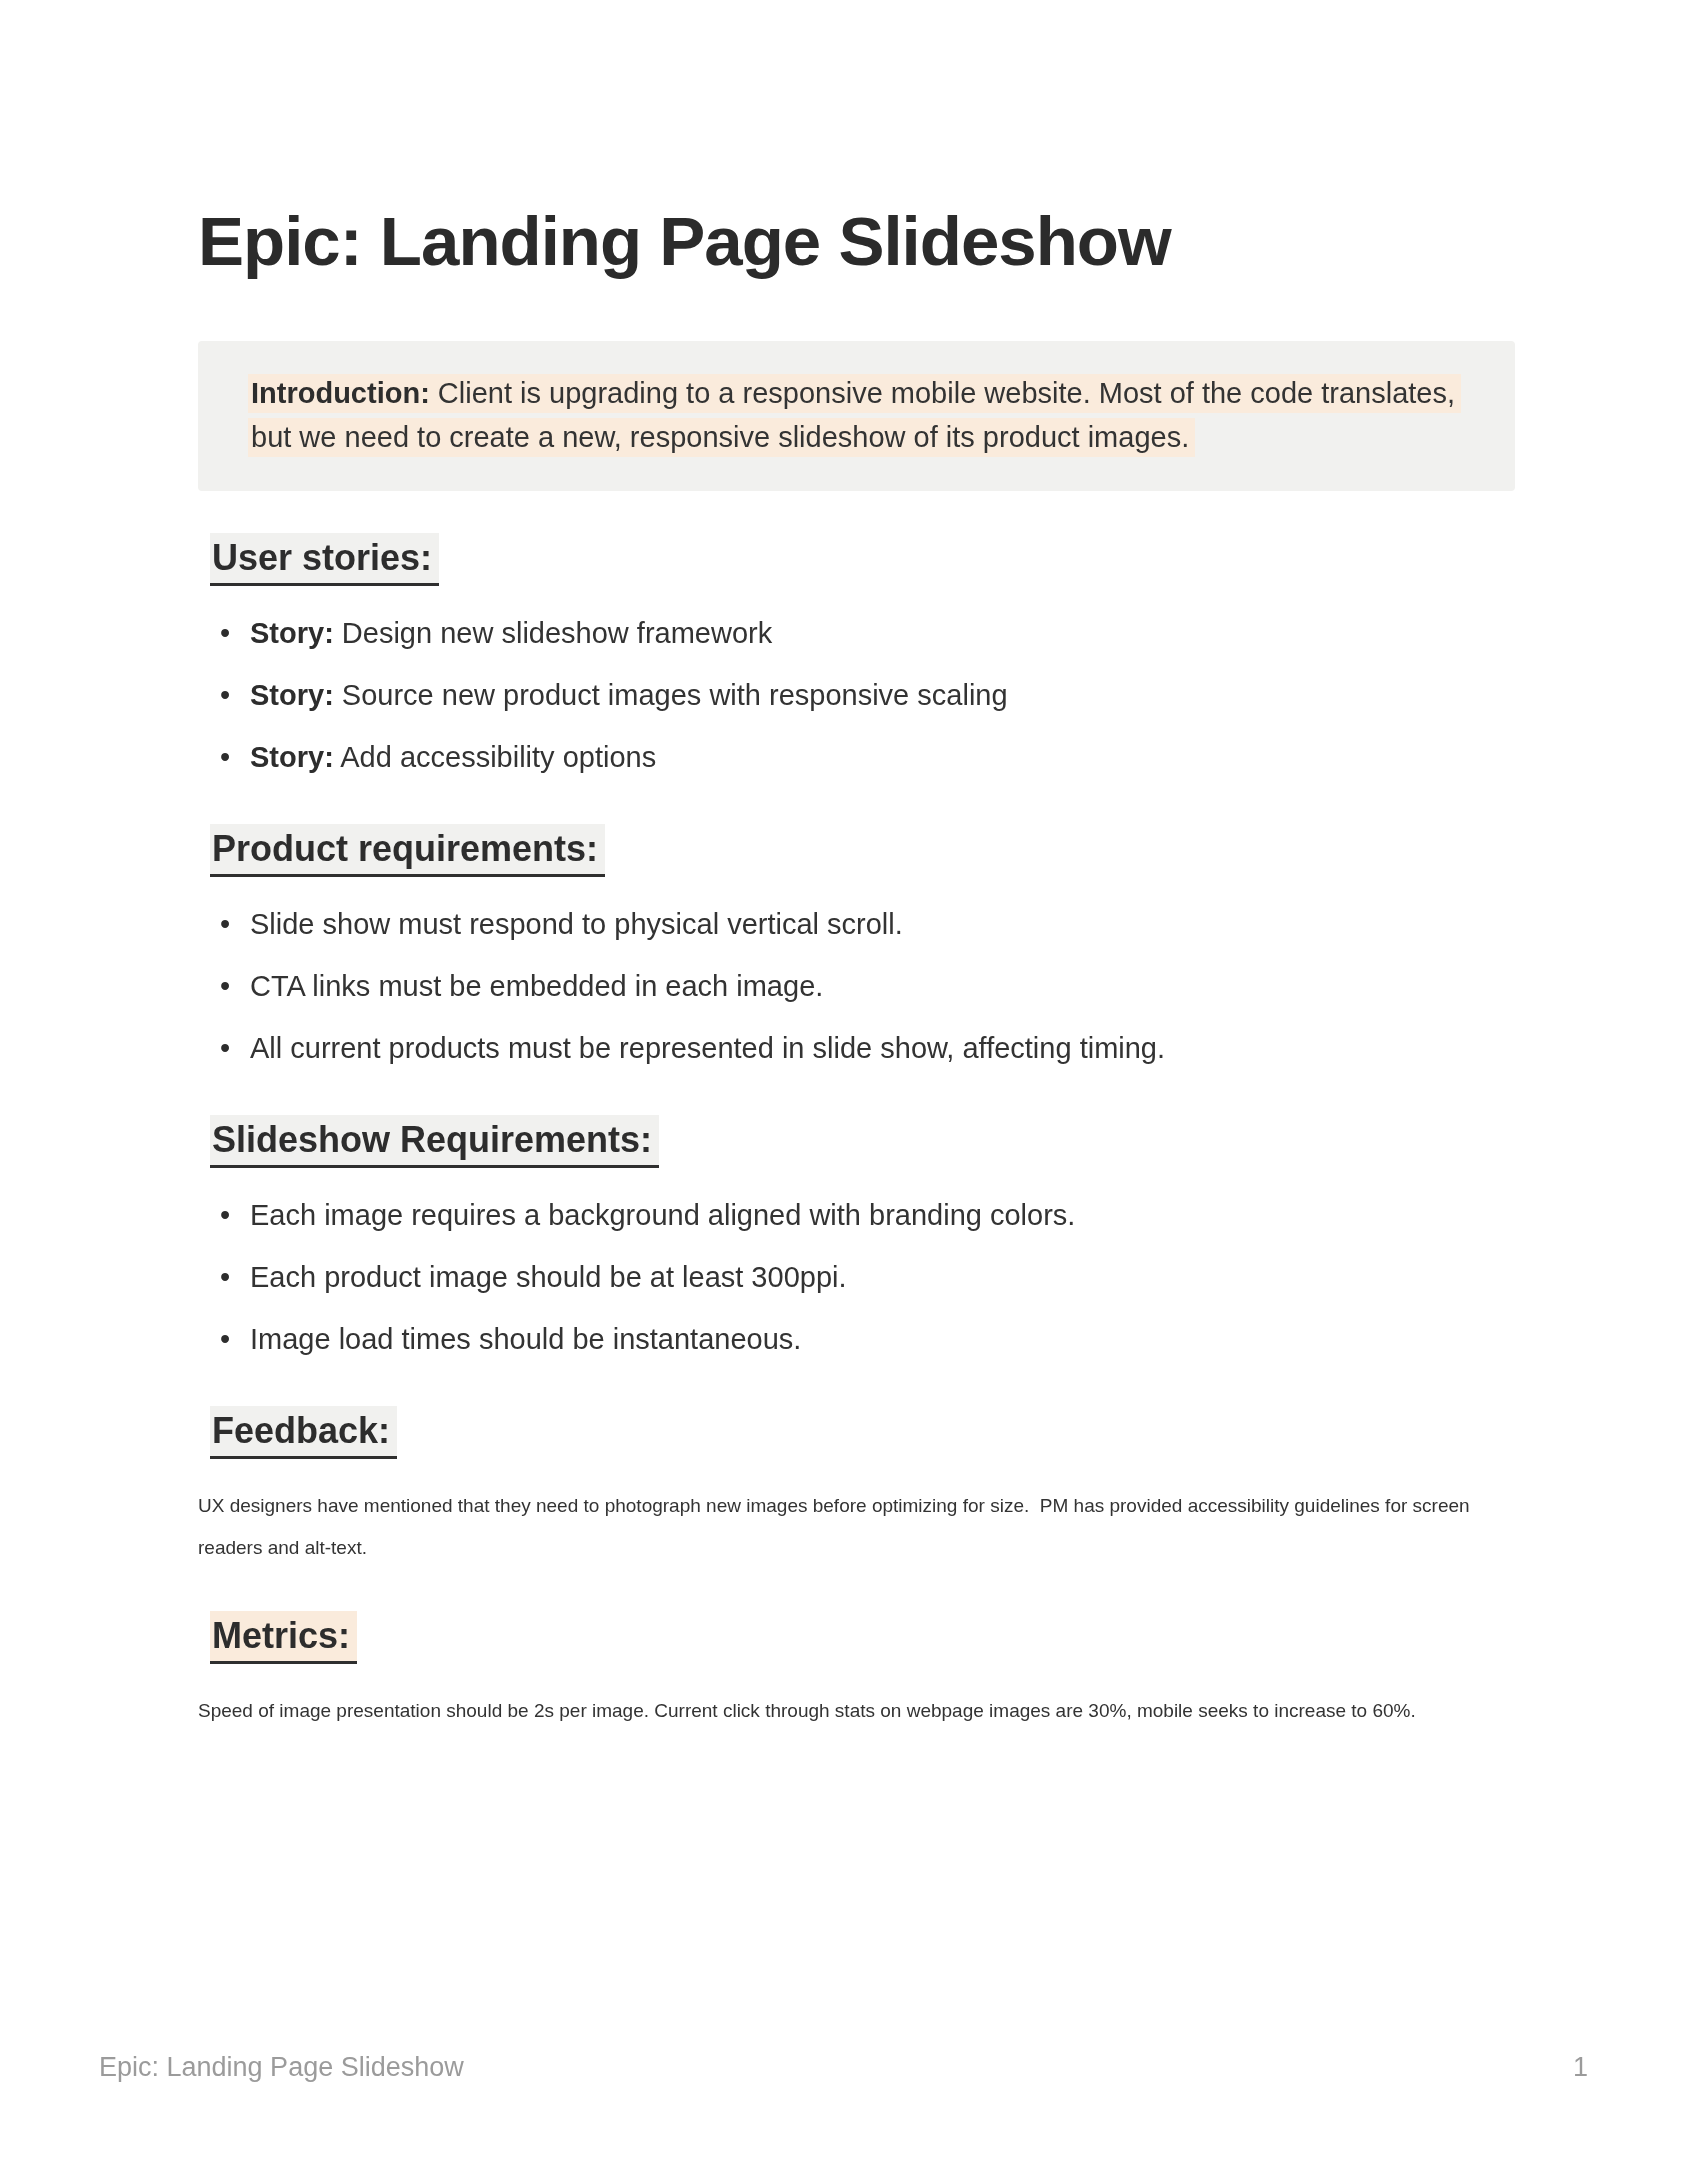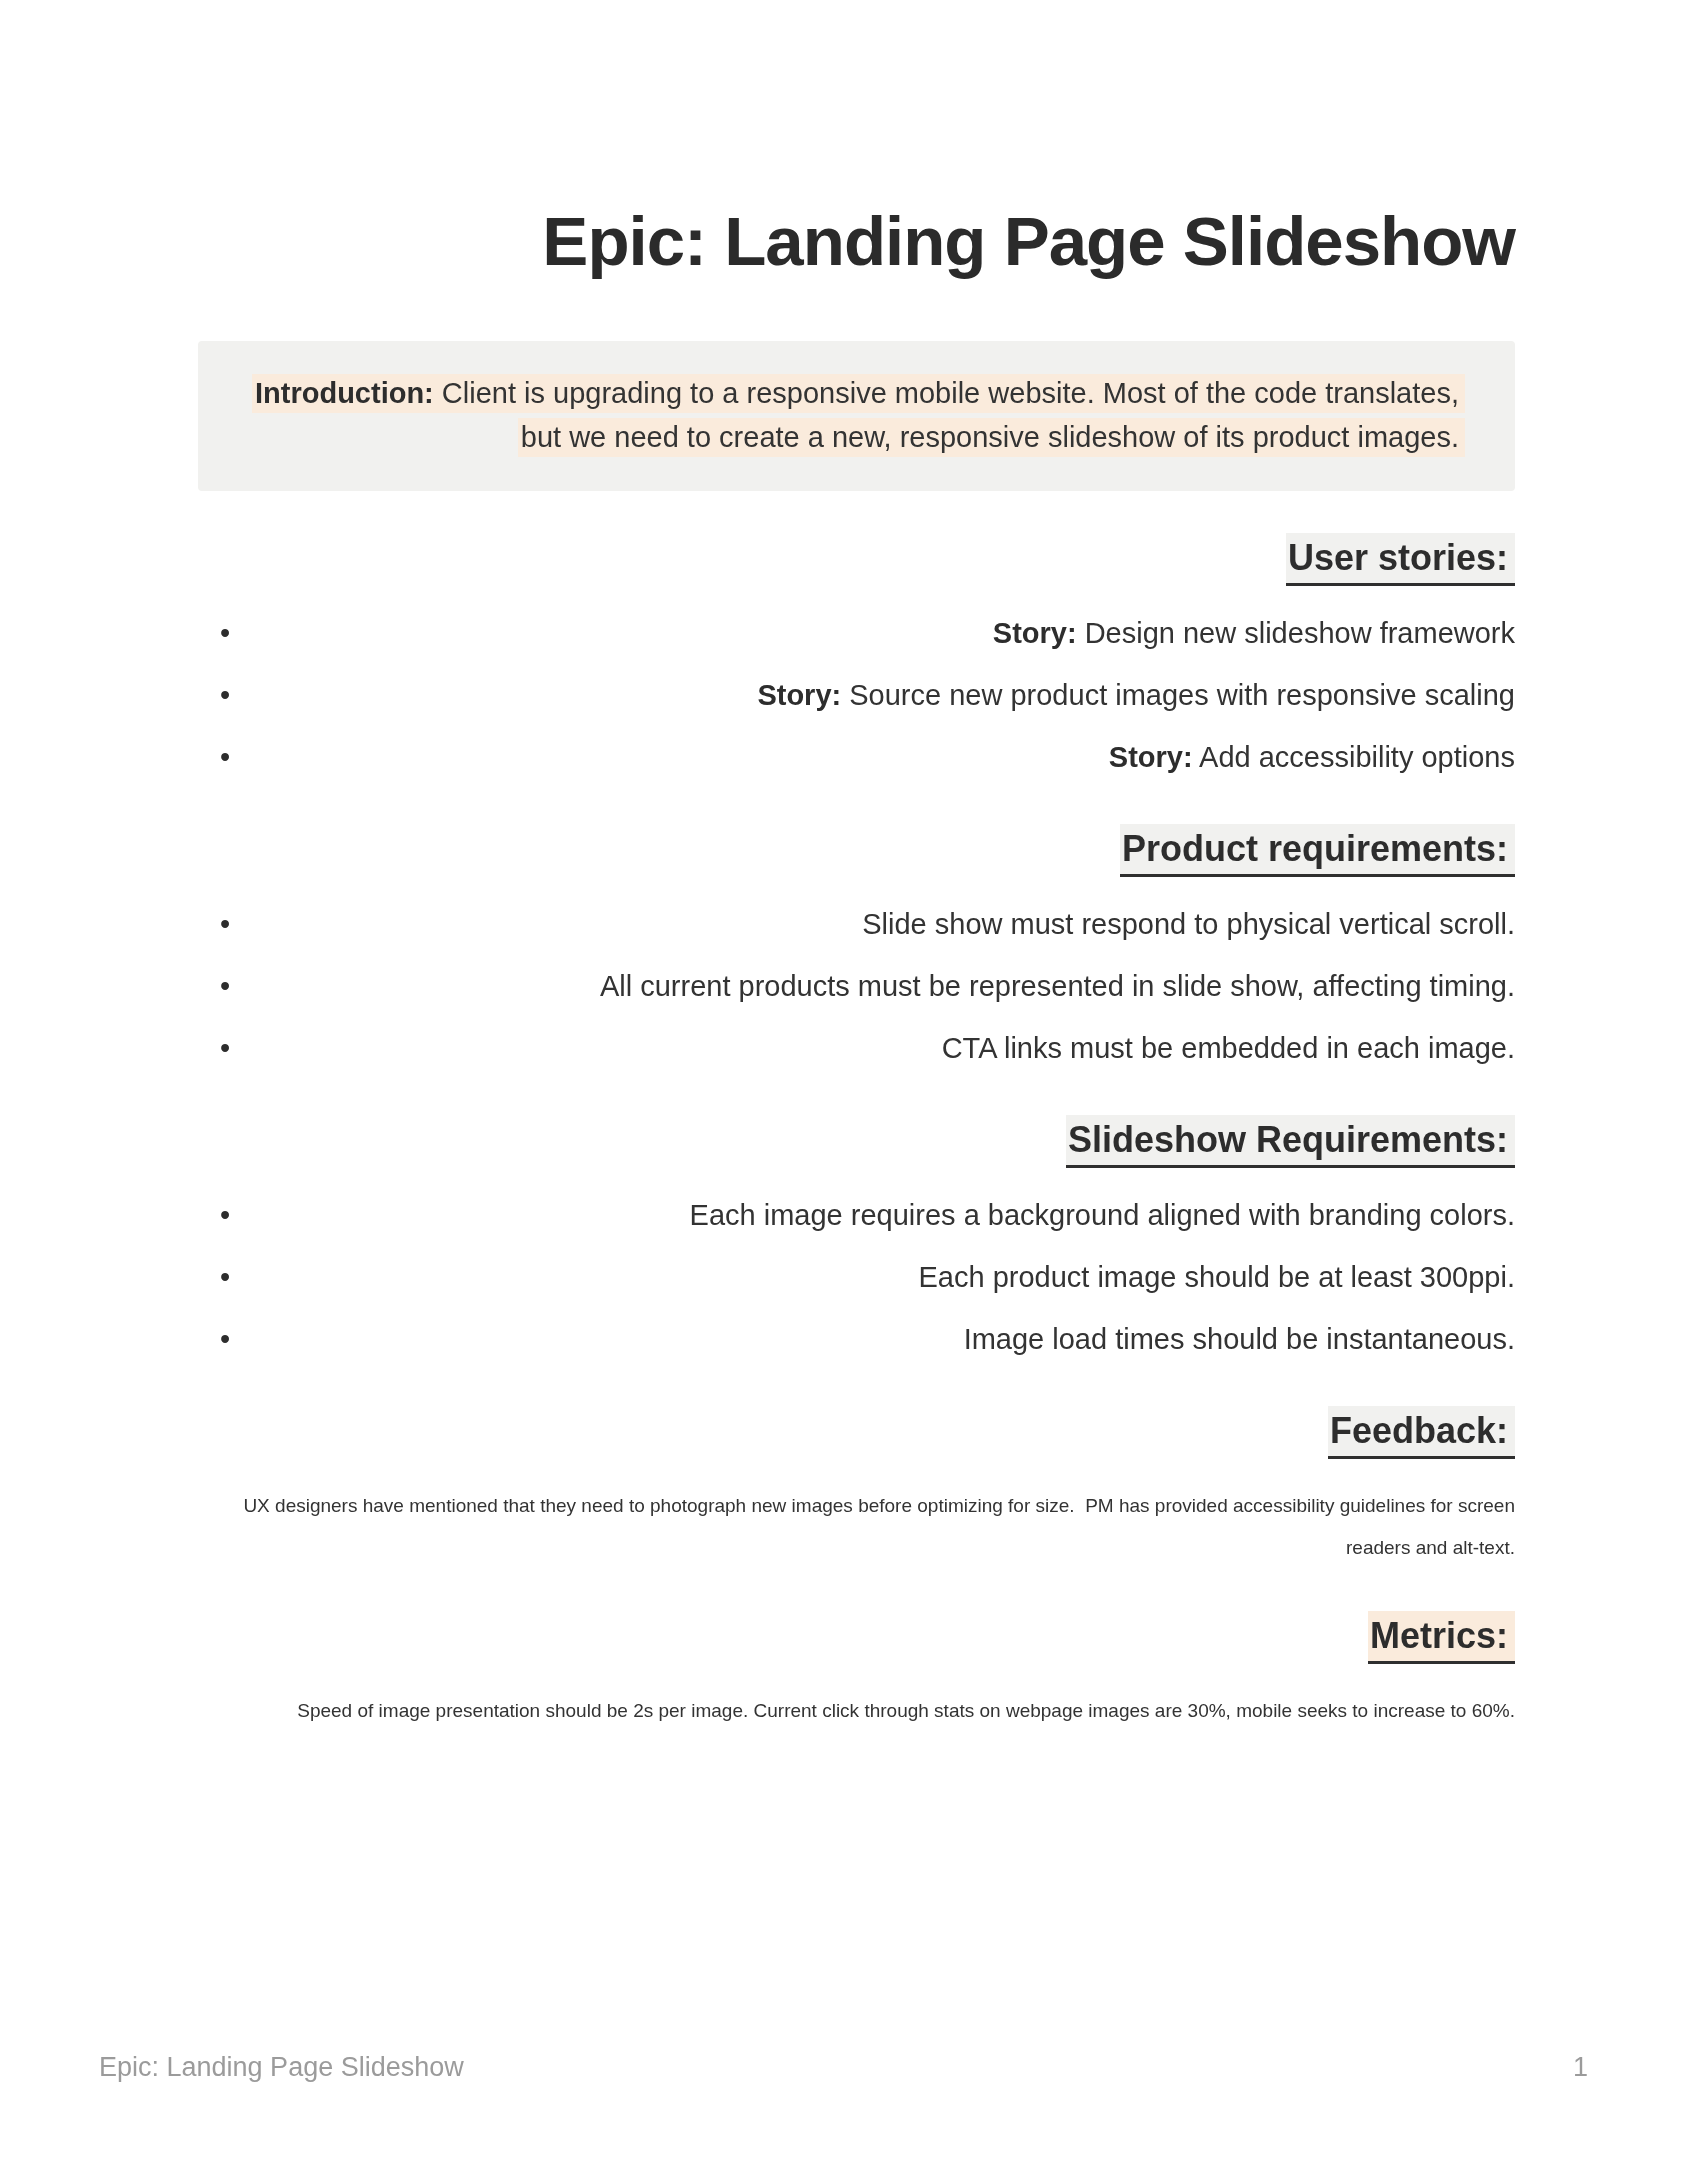--- a/index.html
+++ b/index.html
@@ -1,15 +1,15 @@
 <!DOCTYPE html>
 <html><head>
 <meta charset="utf-8">
 <style>
-  * { box-sizing: border-box; text-align: right; }
+  * { box-sizing: border-box; }
   html, body { margin: 0; padding: 0; }
   body {
     width: 1683px; height: 2178px;
     background: #ffffff;
     font-family: "Liberation Sans", "DejaVu Sans", sans-serif;
     color: #333333;
   }
   .page {
     position: relative;
     width: 1683px; height: 2178px;
@@ -113,22 +113,22 @@
     <h2 class="section-heading"><span class="hm gray">User stories:</span></h2>
     <ul class="doc-list">
       <li><strong class="lbl">Story:</strong><span> Design new slideshow framework</span></li>
       <li><strong class="lbl">Story:</strong><span> Source new product images with responsive scaling</span></li>
       <li><strong class="lbl">Story:</strong><span> Add accessibility options</span></li>
     </ul>
 
     <h2 class="section-heading"><span class="hm gray">Product requirements:</span></h2>
     <ul class="doc-list">
       <li><span>Slide show must respond to physical vertical scroll.</span></li>
+      <li><span>CTA links must be embedded in each image.</span></li>
       <li><span>All current products must be represented in slide show, affecting timing.</span></li>
-      <li><span>CTA links must be embedded in each image.</span></li>
     </ul>
 
     <h2 class="section-heading"><span class="hm gray">Slideshow Requirements:</span></h2>
     <ul class="doc-list">
       <li><span>Each image requires a background aligned with branding colors.</span></li>
       <li><span>Each product image should be at least 300ppi.</span></li>
       <li><span>Image load times should be instantaneous.</span></li>
     </ul>
 
     <h2 class="section-heading"><span class="hm gray">Feedback:</span></h2>

